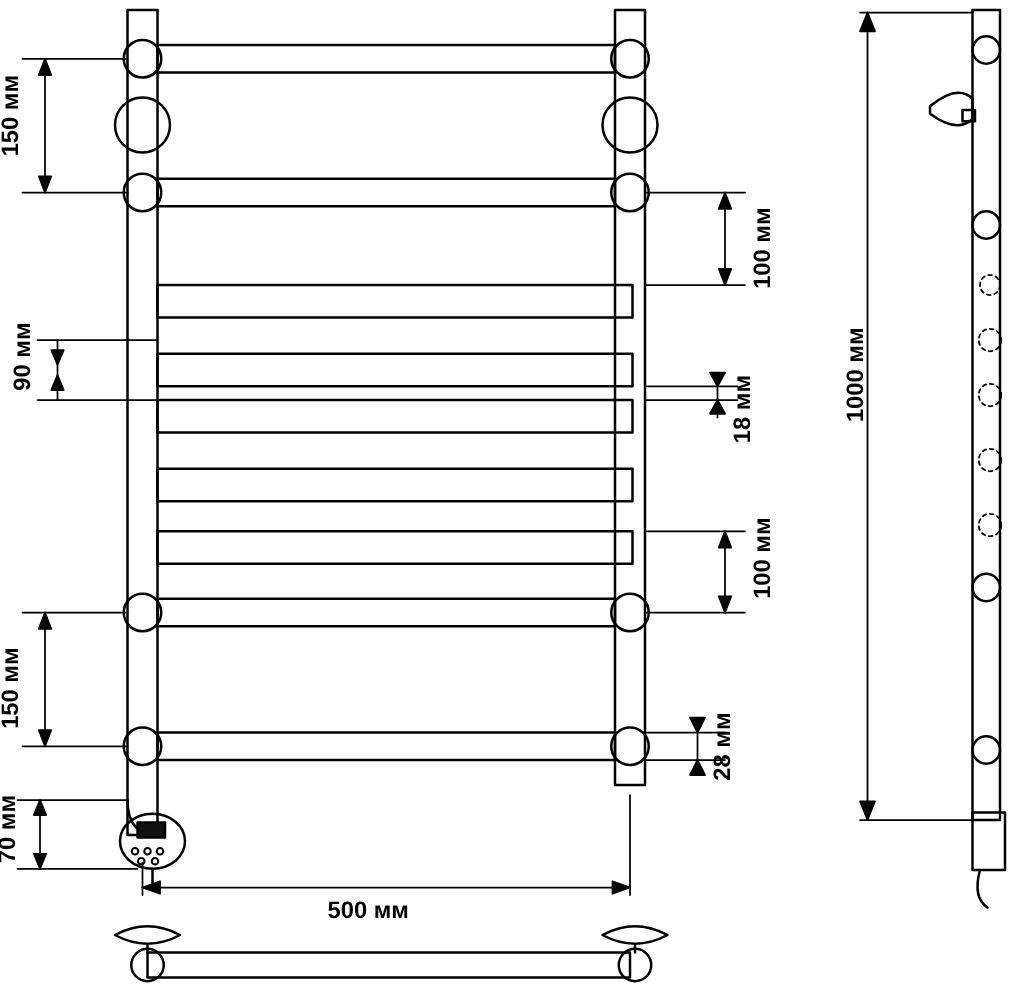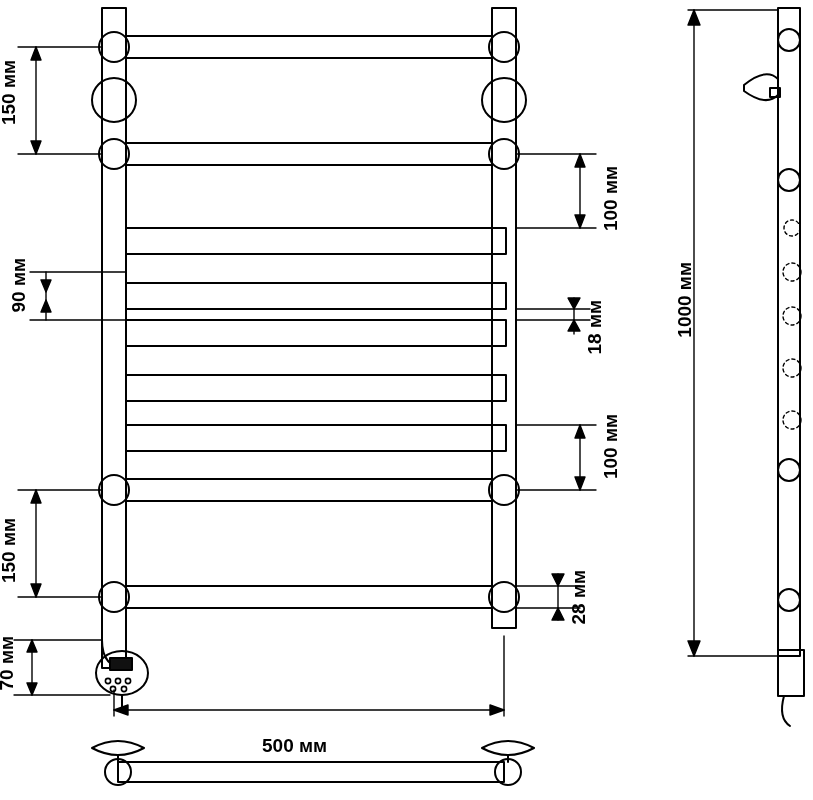--- a/index.html
+++ b/index.html
@@ -177,17 +177,17 @@
   <div class="dimlabel vert f19" style="left:584px;top:300px;">18 мм</div>
 
   <div class="dimlabel vert f19" style="left:600px;top:414px;">100 мм</div>
 
   <div class="dimlabel vert f19" style="left:-2px;top:518px;">150 мм</div>
 
   <div class="dimlabel vert f19" style="left:568px;top:570px;">28 мм</div>
 
   <div class="dimlabel vert f19" style="left:-4px;top:636px;">70 мм</div>
 
-  <div class="dimlabel f19" style="left:262px;top:735px;">500 мм</div>
+  <div class="dimlabel f19" style="left:262px;top:718px;">500 мм</div>
 
   <div class="dimlabel vert f19" style="left:674px;top:262px;">1000 мм</div>
 
 </div>
 
 </body></html>

